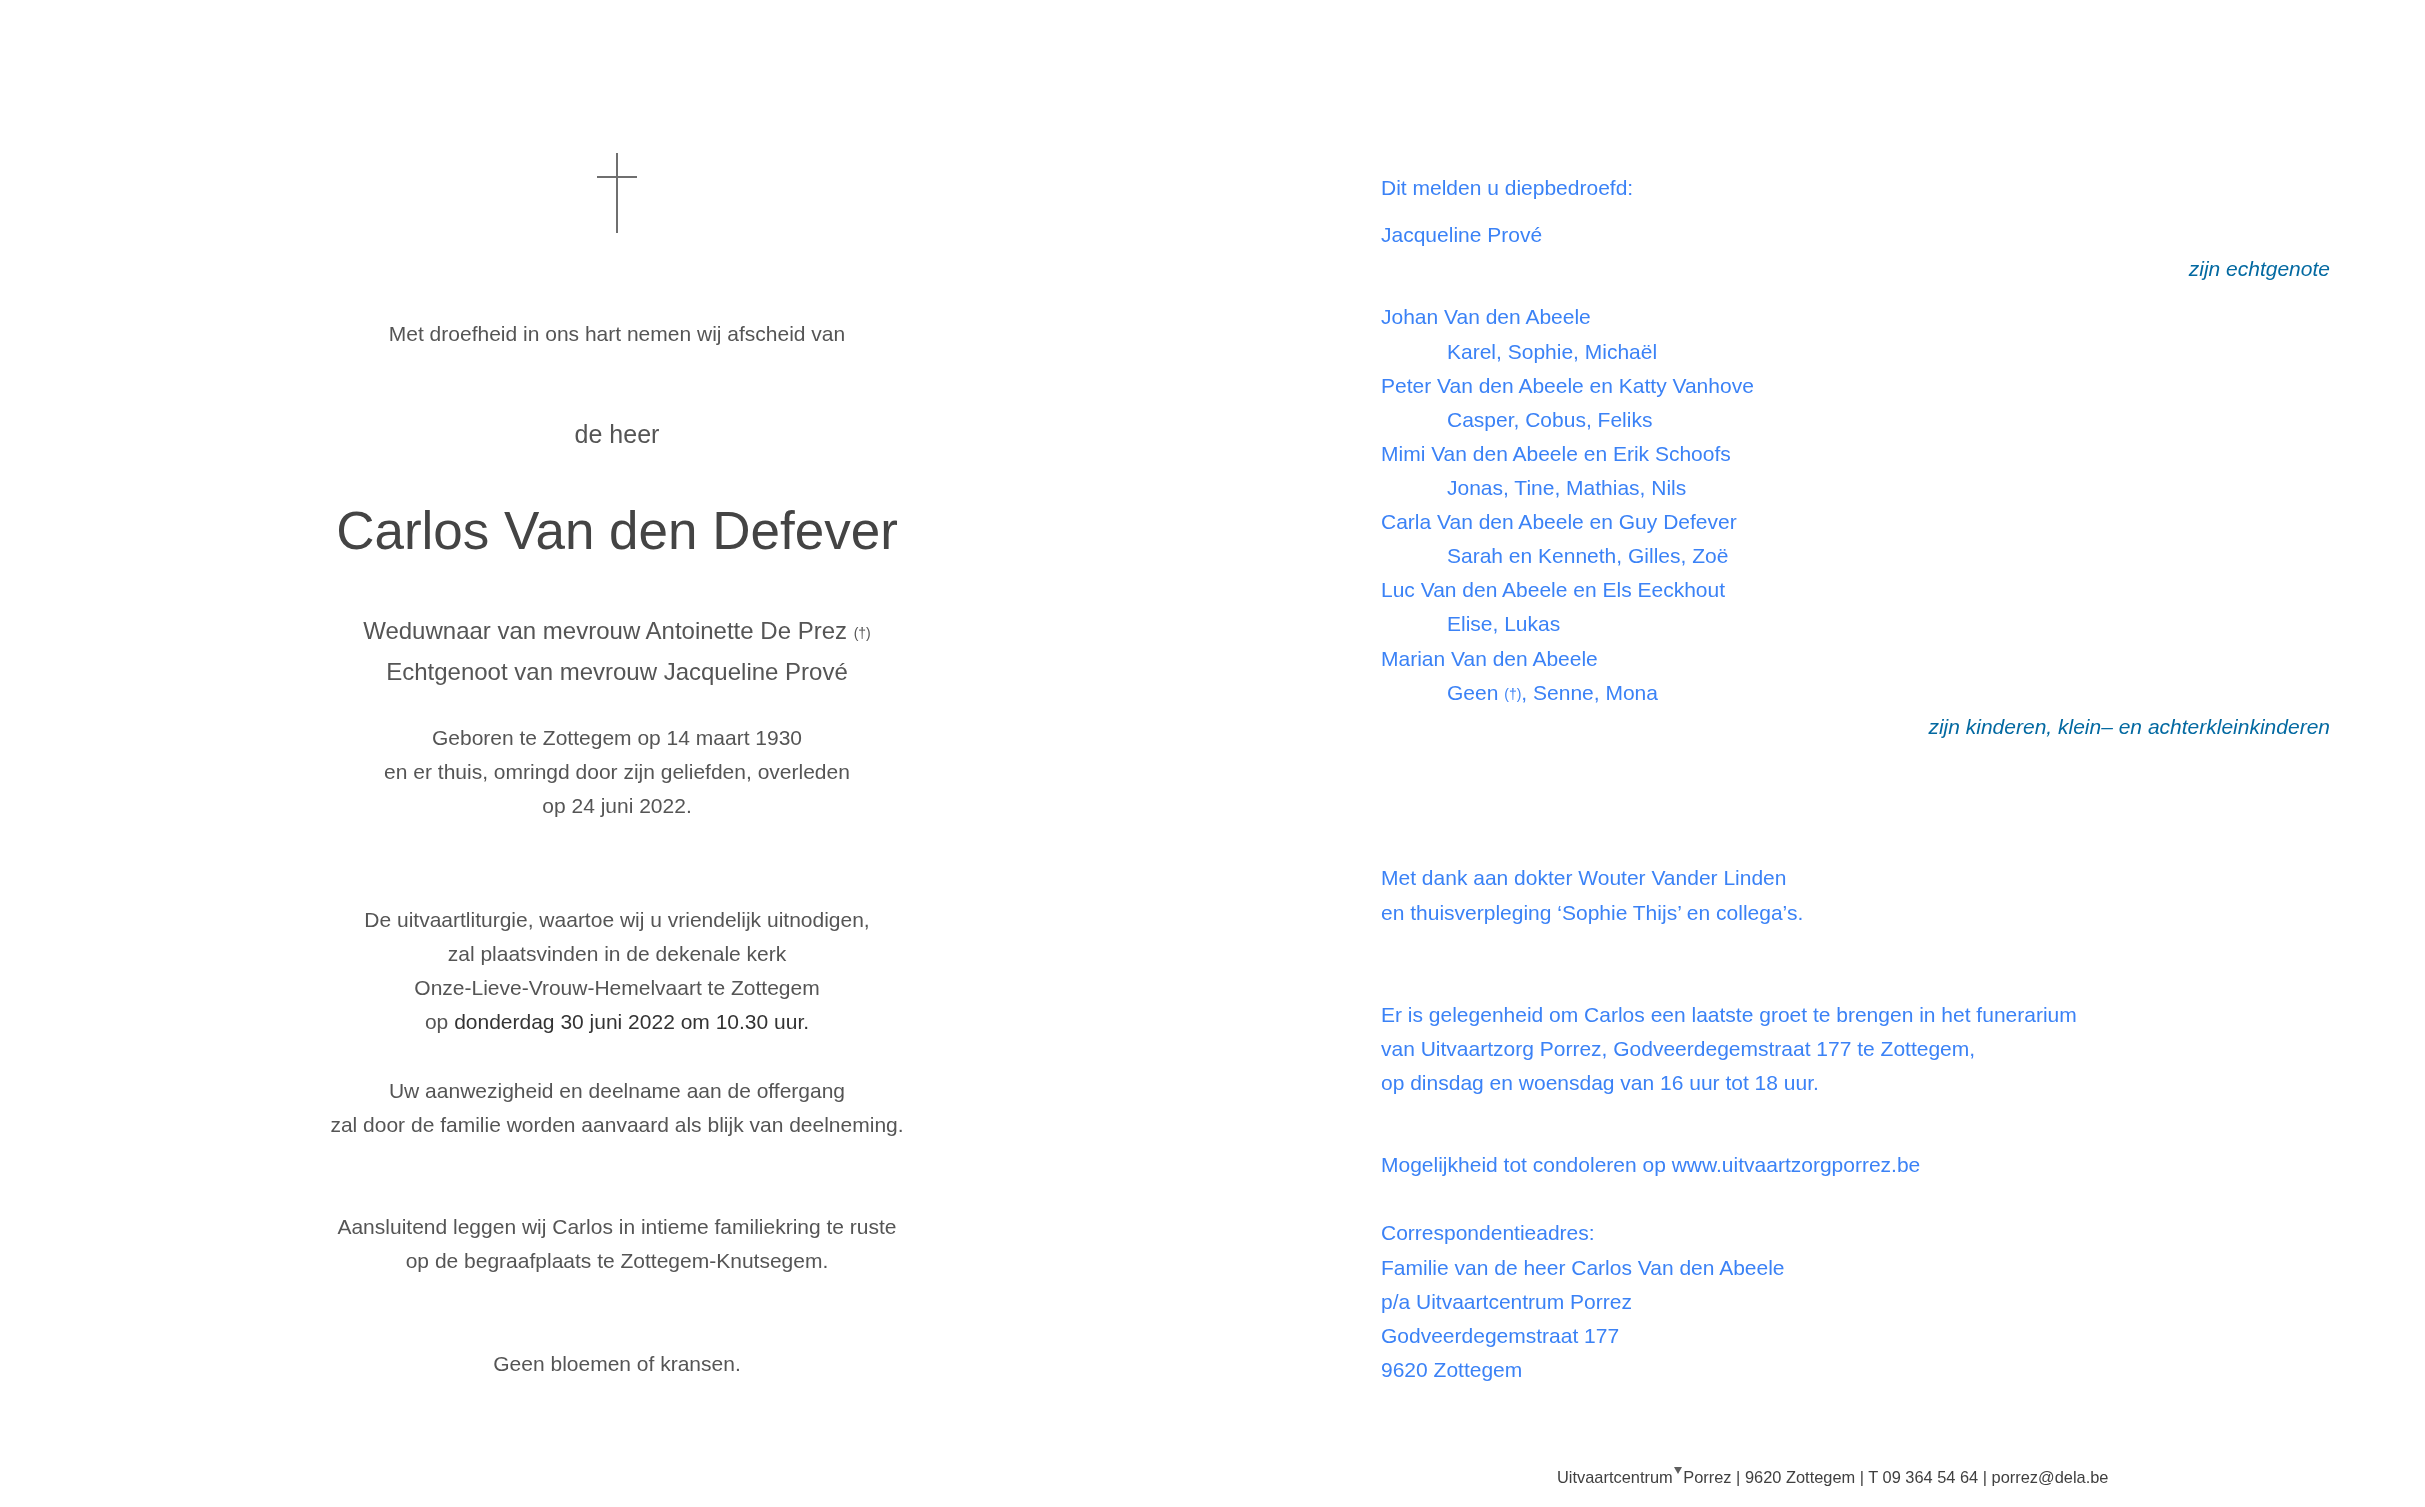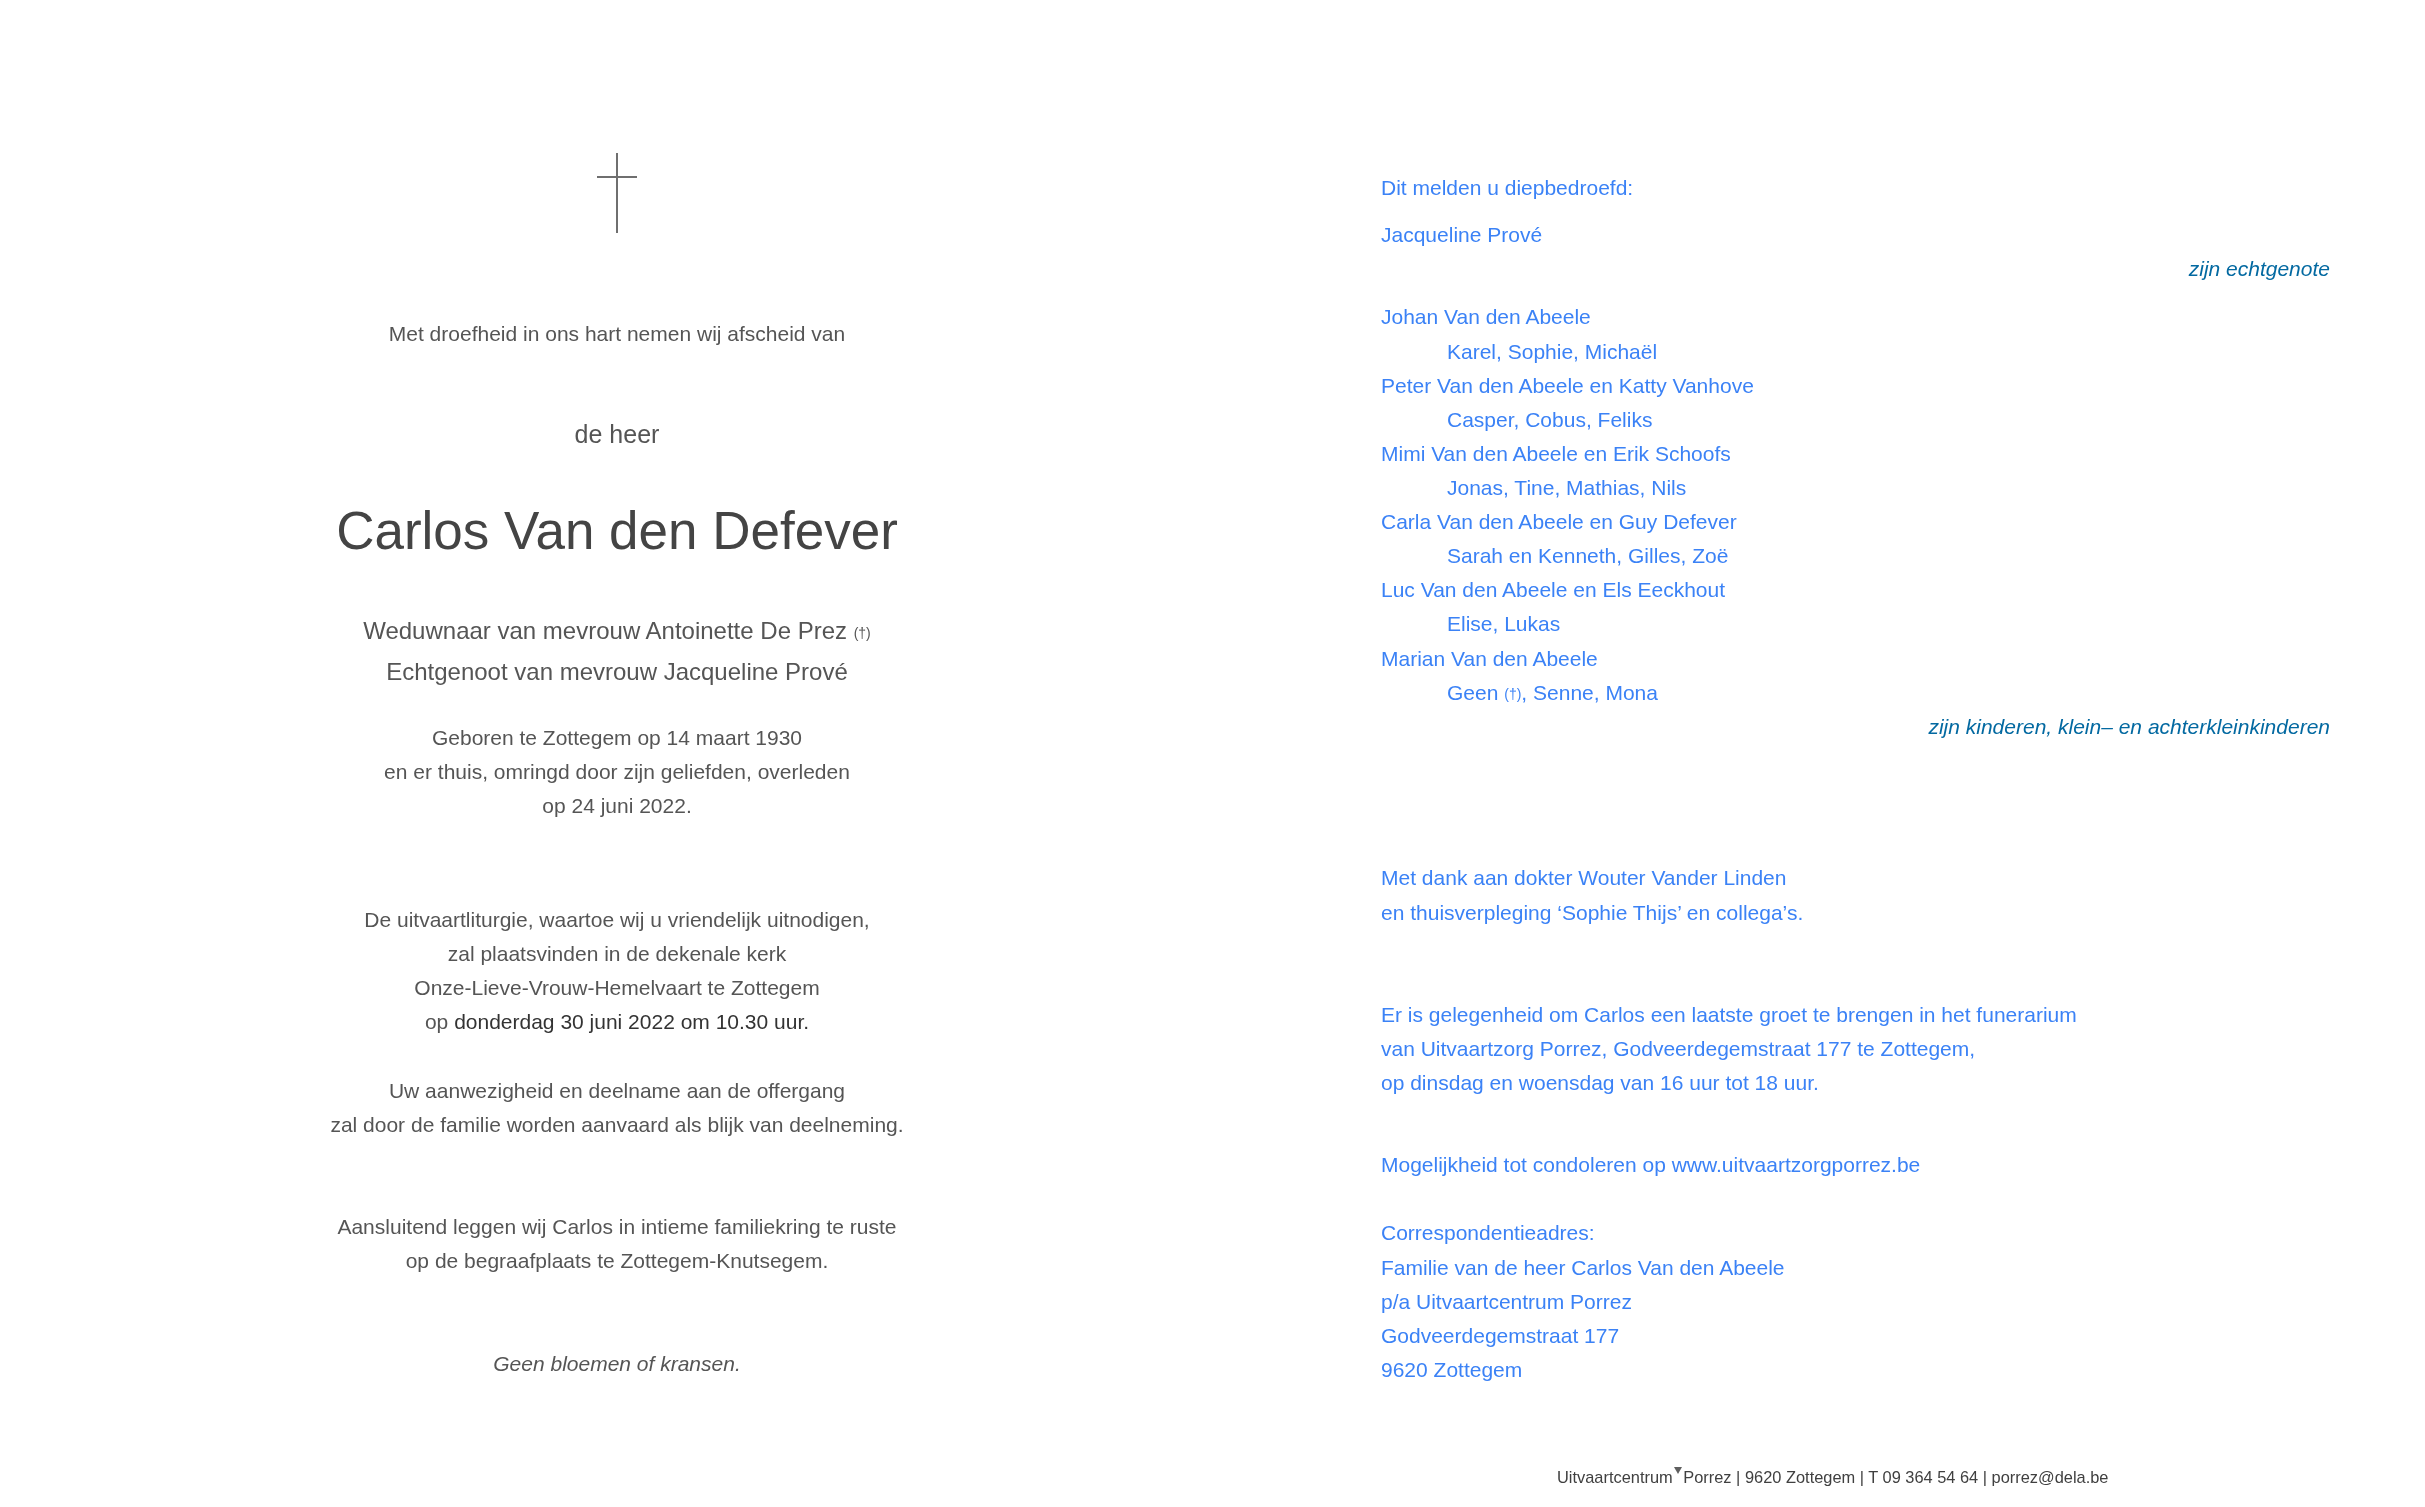--- a/index.html
+++ b/index.html
@@ -84,21 +84,21 @@
   .born-3 { top: 793px; }
   .lit-1 { top: 907px; }
   .lit-2 { top: 941px; }
   .lit-3 { top: 975px; }
   .lit-4 { top: 1009px; }
   .lit-4 .strong { color: #333333; }
   .pres-1 { top: 1078px; }
   .pres-2 { top: 1112px; }
   .bur-1 { top: 1214px; }
   .bur-2 { top: 1248px; }
-  .noflowers { top: 1351px; font-style: italic; }
+  .noflowers { top: 1351px; }
 
   
   .right {
     position: absolute;
     left: 1381px;
     top: 0;
     width: 949px;
     height: 1508px;
   }
   .r-line {

